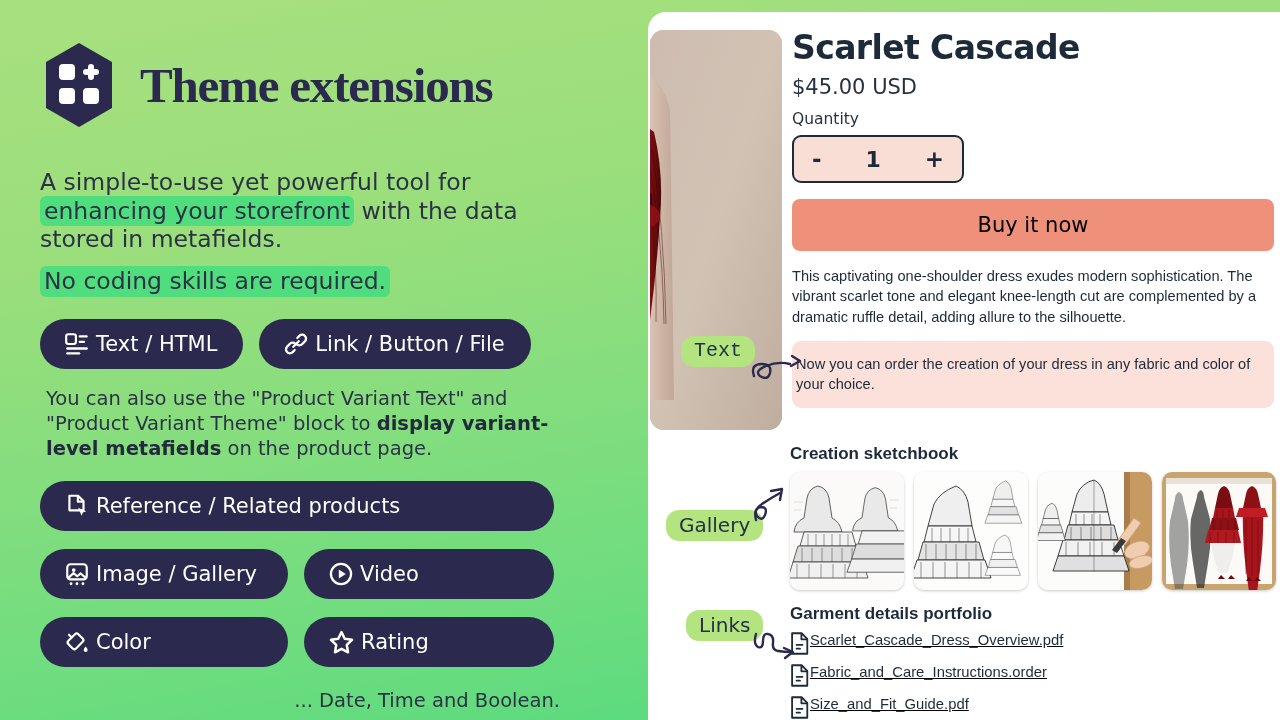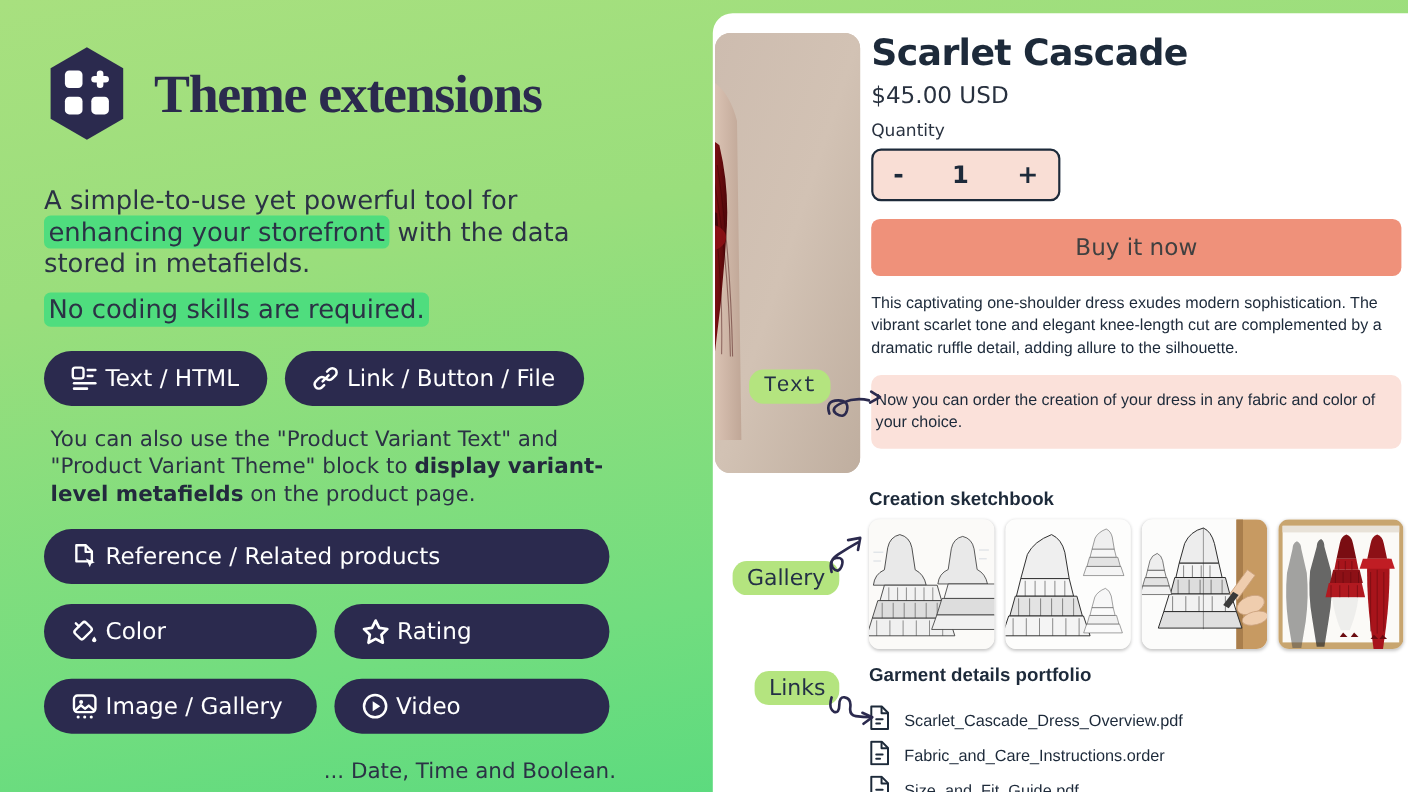--- a/index.html
+++ b/index.html
@@ -167,21 +167,21 @@
     cursor: pointer;
     user-select: none;
   }
   .stepper .qv { font-size: 22px; }
   .buy-btn {
     margin-top: 16px;
     width: 482px; height: 52px;
     background: #ef917a;
     border: none;
     border-radius: 8px;
-    color: #404040;
+    color: #000000;
     font-family: "DejaVu Sans", sans-serif;
     font-size: 21px;
     cursor: pointer;
   }
   .p-desc {
     font-family: "Liberation Sans", sans-serif;
     font-size: 14.6px;
     line-height: 1.38;
     color: #1d2a3a;
     margin-top: 15px;
@@ -218,24 +218,25 @@
     background: #fbfbfa;
     box-shadow: 0 1px 3px rgba(0,0,0,.22);
     cursor: pointer;
     position: relative;
   }
   .thumb svg { display:block; width:100%; height:100%; }
 
   .files { margin: 8px 0 0 142px; }
   .file-row {
     display: flex;
-    align-items: flex-end;
-    gap: 13px;
+    align-items: flex-start;
+    gap: 1px;
     height: 32px;
     cursor: pointer;
+    text-decoration: underline;
   }
   .file-name {
     font-family: "Liberation Sans", sans-serif;
     font-size: 14.8px;
     color: #1d2a3a;
   }
 
   
   .badge {
     position: absolute;
@@ -306,54 +307,54 @@
           <path d="M12.8 2.8 v5.2 h5" fill="none" stroke="#fff" stroke-width="2" stroke-linejoin="round"></path>
           <path d="M13 13.5 l7.5 3.3 l-3.1 1.1 l-1.1 3.1 Z" fill="#fff"></path>
         </svg>
         <span>Reference / Related products</span>
       </div>
     </div>
 
     <div class="pill-row">
       <div class="pill" style="width:248px">
         <svg width="26" height="26" viewBox="0 0 24 24">
-          <g transform="rotate(-45 11 11)">
-            <rect x="4" y="6" width="13" height="10" rx="2.2" fill="none" stroke="#fff" stroke-width="2"></rect>
-            <path d="M10.5 6 V2.4" stroke="#fff" stroke-width="2" stroke-linecap="round"></path>
-          </g>
-          <path d="M20 16.2 c1.6 1.9 1.8 2.6 1.8 3.2 a1.8 1.8 0 0 1 -3.6 0 c0 -.6 .2 -1.3 1.8 -3.2 Z" fill="#fff"></path>
-        </svg>
-        <span>Color</span>
-      </div>
-      <div class="pill" style="width:250px">
-        <svg width="27" height="27" viewBox="0 0 24 24">
-          <path d="M12 2.8 l2.9 5.9 l6.5 .9 l-4.7 4.6 l1.1 6.5 l-5.8 -3.1 l-5.8 3.1 l1.1 -6.5 l-4.7 -4.6 l6.5 -.9 Z" fill="none" stroke="#fff" stroke-width="2.2" stroke-linejoin="round"></path>
-        </svg>
-        <span>Rating</span>
-      </div>
-    </div>
-
-    <div class="pill-row">
-      <div class="pill" style="width:248px">
-        <svg width="26" height="26" viewBox="0 0 24 24">
           <rect x="3" y="3" width="18" height="14" rx="3" fill="none" stroke="#fff" stroke-width="2"></rect>
           <circle cx="9" cy="8.4" r="1.7" fill="#fff"></circle>
           <path d="M4.2 15.3 l4.6 -4.1 l3.4 2.9 l3.2 -2.6 l4.4 3.8" fill="none" stroke="#fff" stroke-width="2" stroke-linejoin="round" stroke-linecap="round"></path>
           <circle cx="6.5" cy="21" r="1.3" fill="#fff"></circle>
           <circle cx="12" cy="21" r="1.3" fill="#fff"></circle>
           <circle cx="17.5" cy="21" r="1.3" fill="#fff"></circle>
         </svg>
         <span>Image / Gallery</span>
       </div>
       <div class="pill" style="width:250px">
         <svg width="26" height="26" viewBox="0 0 24 24">
           <circle cx="12" cy="12" r="9.3" fill="none" stroke="#fff" stroke-width="2.1"></circle>
           <path d="M10 7.8 L16.4 12 L10 16.2 Z" fill="#fff"></path>
         </svg>
         <span>Video</span>
+      </div>
+    </div>
+
+    <div class="pill-row">
+      <div class="pill" style="width:248px">
+        <svg width="26" height="26" viewBox="0 0 24 24">
+          <g transform="rotate(-45 11 11)">
+            <rect x="4" y="6" width="13" height="10" rx="2.2" fill="none" stroke="#fff" stroke-width="2"></rect>
+            <path d="M10.5 6 V2.4" stroke="#fff" stroke-width="2" stroke-linecap="round"></path>
+          </g>
+          <path d="M20 16.2 c1.6 1.9 1.8 2.6 1.8 3.2 a1.8 1.8 0 0 1 -3.6 0 c0 -.6 .2 -1.3 1.8 -3.2 Z" fill="#fff"></path>
+        </svg>
+        <span>Color</span>
+      </div>
+      <div class="pill" style="width:250px">
+        <svg width="27" height="27" viewBox="0 0 24 24">
+          <path d="M12 2.8 l2.9 5.9 l6.5 .9 l-4.7 4.6 l1.1 6.5 l-5.8 -3.1 l-5.8 3.1 l1.1 -6.5 l-4.7 -4.6 l6.5 -.9 Z" fill="none" stroke="#fff" stroke-width="2.2" stroke-linejoin="round"></path>
+        </svg>
+        <span>Rating</span>
       </div>
     </div>
 
     <div class="footnote">... Date, Time and Boolean.</div>
   </div>
 
   <div class="right-panel">
 
     <div class="product-top">
 

